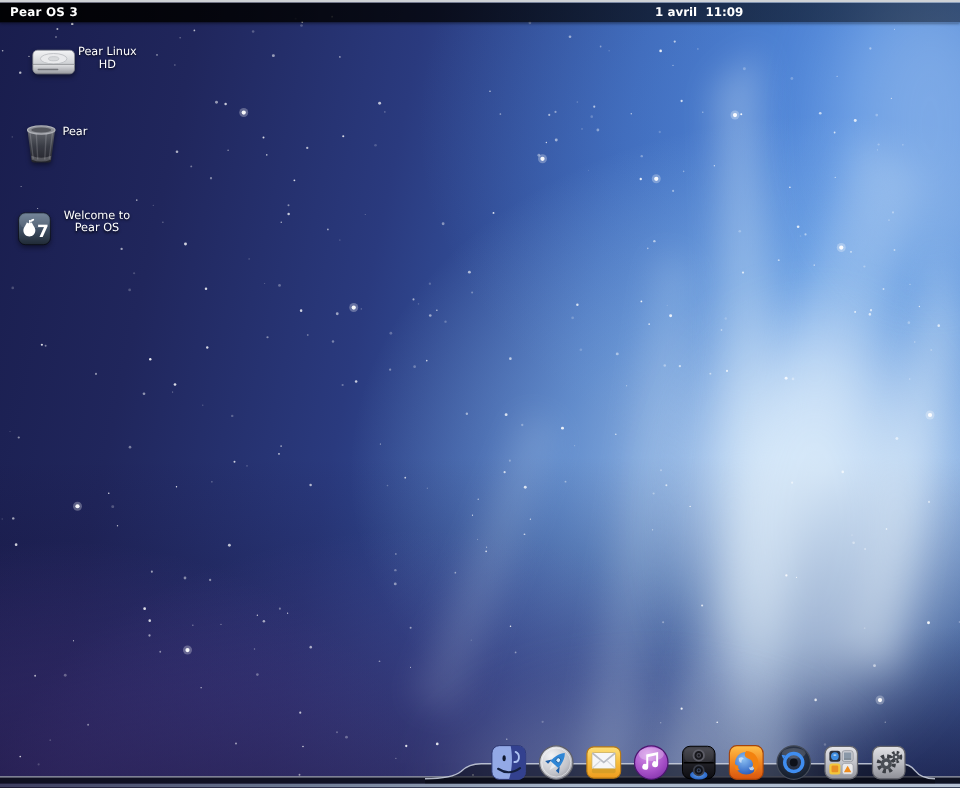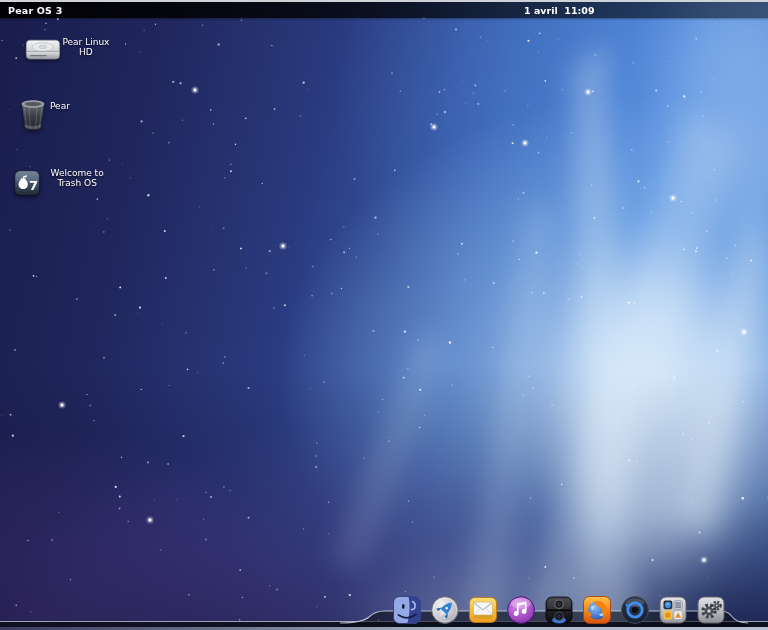--- a/index.html
+++ b/index.html
@@ -440,21 +440,21 @@
             <stop offset="1" stop-color="#1f2935"></stop>
         </linearGradient>
       </defs>
       <rect x="1" y="1" width="32" height="32" rx="7" fill="url(#wg)" stroke="rgba(0,0,0,0.55)" stroke-width="1"></rect>
       <rect x="2.2" y="2.2" width="29.6" height="14" rx="6" fill="rgba(255,255,255,0.10)"></rect>
       <path d="M12.2 9 q0.5 1.8 -0.2 3.2" stroke="#fff" stroke-width="1.4" fill="none" stroke-linecap="round"></path>
       <ellipse cx="14.6" cy="8.6" rx="2.4" ry="1.1" fill="#fff" transform="rotate(-28 14.6 8.6)"></ellipse>
       <path d="M11.9 11.6 c1.1 0 2 -0.4 2.5 -1 c0.6 1.8 1.1 2.6 2 3.8 c0.9 1.3 1.5 2.6 1.5 4.2 c0 3.5 -2.6 6.2 -6 6.2 c-3.4 0 -6 -2.7 -6 -6.2 c0 -1.6 0.6 -2.9 1.5 -4.2 c0.9 -1.2 1.4 -2 2 -3.8 c0.5 0.6 1.4 1 2.5 1 z" fill="#fff"></path>
       <text x="19.5" y="25.5" font-size="17" font-weight="bold" fill="#fff" font-family="DejaVu Sans, sans-serif">7</text>
     </svg>
-    <div class="lbl">Welcome to Trash OS</div>
+    <div class="lbl">Welcome to Pear OS</div>
   </div>
 
   <div class="shelf-strip"></div>
   <svg class="dock-shelf" width="768" height="40" viewBox="0 0 768 40">
     <path d="M340 33 Q362 33 369 27 Q375 21 385 21 L720 21 Q728 21 732 26.5 Q737 33 748 33 L748 40 L340 40 Z" fill="rgba(6,8,16,0.55)"></path>
     <path d="M340 33 Q362 33 369 27 Q375 21 385 21 L720 21 Q728 21 732 26.5 Q737 33 748 33" fill="none" stroke="rgba(205,210,225,0.85)" stroke-width="1.2"></path>
   </svg>
 
   <div class="dock">
 

